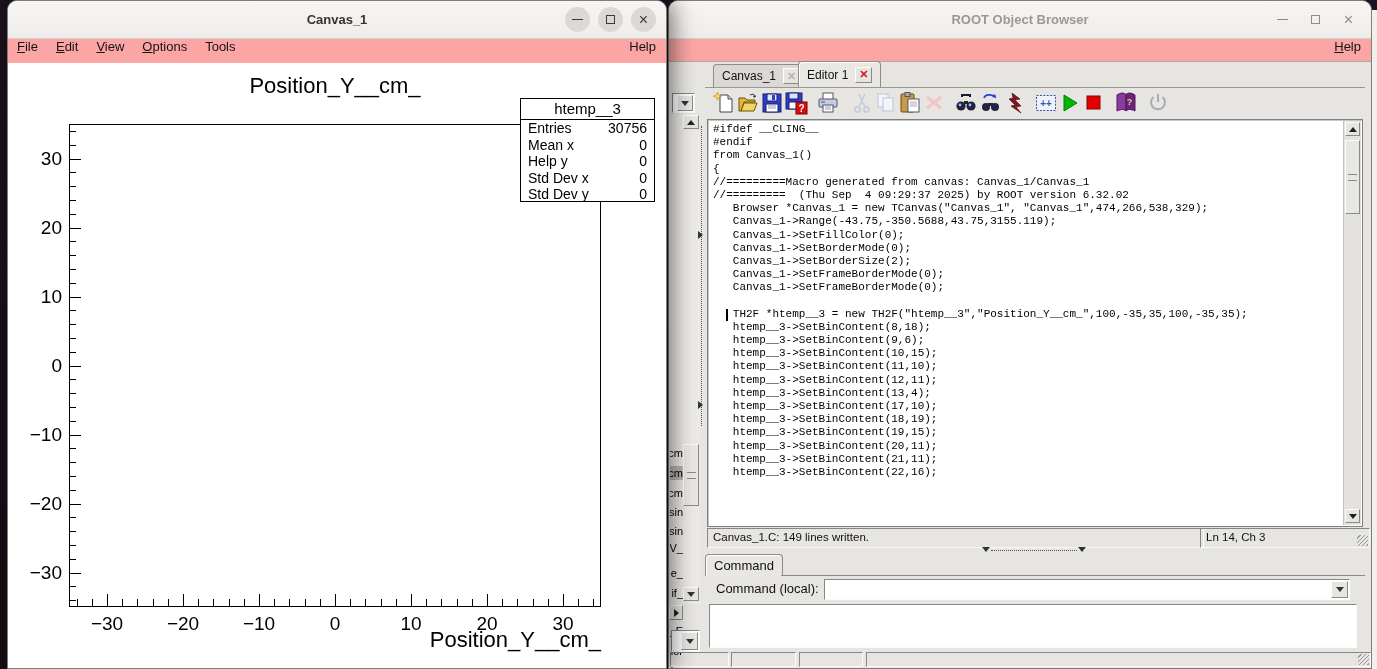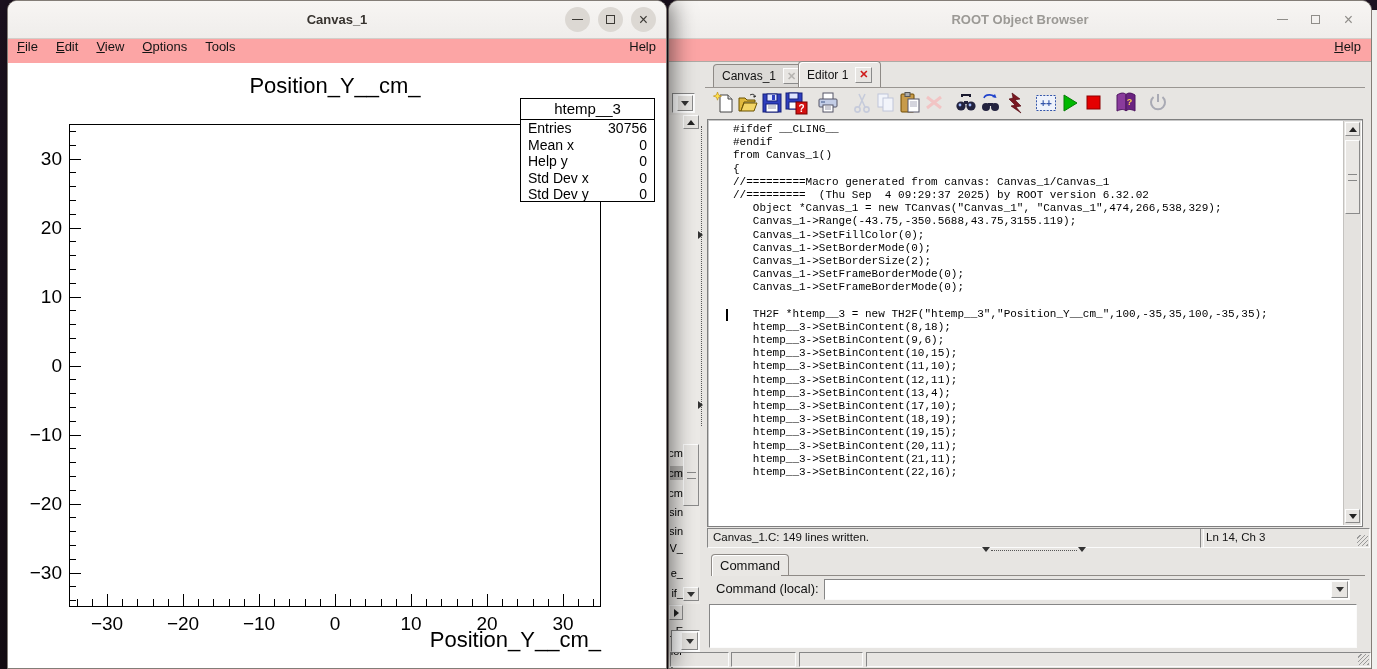--- a/index.html
+++ b/index.html
@@ -64,21 +64,21 @@
   .tab-close{width:15px;height:14px;display:flex;align-items:center;justify-content:center;
        font-size:11px;font-weight:bold;background:#e7e5e2;}
   .tab-close.gray{color:#b7b5b2;}
   .tab-close.red{color:#cf1d1d;}
   .tbtn{position:absolute;top:90px;width:24px;height:24px;}
   .tbtn svg{width:24px;height:24px;}
   #editor{position:absolute;left:38px;top:118px;width:656px;height:408px;background:#fff;
           border:1px solid #7f7f7f;box-shadow:inset 1px 1px 0 #c7c7c7;box-sizing:border-box;overflow:hidden;}
   #editor-code{position:absolute;left:5px;top:3px;right:20px;bottom:0;overflow:hidden;
           font-family:"Liberation Mono", monospace;font-size:11px;line-height:13.2px;color:#000;}
-  #editor-code div{white-space:pre;height:13.2px;margin-left:20px;}
+  #editor-code div{white-space:pre;height:13.2px;}
   #caret{position:absolute;width:1.6px;height:12px;background:#000;}
   .sb{position:absolute;background:#e4e2df;}
   .arrow-up{width:0;height:0;border-left:4px solid transparent;border-right:4px solid transparent;
             border-bottom:5px solid #222;}
   .arrow-down{width:0;height:0;border-left:4px solid transparent;border-right:4px solid transparent;
             border-top:5px solid #222;}
   .arrow-right{width:0;height:0;border-top:4px solid transparent;border-bottom:4px solid transparent;
             border-left:5px solid #222;}
   .grip-lines{width:9px;height:5px;border-top:1px solid #888;border-bottom:1px solid #888;}
   .corner-grip{position:absolute;right:1px;bottom:1px;width:11px;height:11px;
@@ -265,21 +265,21 @@
     </div>
 
   <div id="editor">
     <div id="editor-code">
         <div>#ifdef __CLING__</div>
         <div>#endif</div>
         <div>from Canvas_1()</div>
         <div>{</div>
         <div>//=========Macro generated from canvas: Canvas_1/Canvas_1</div>
         <div>//=========  (Thu Sep  4 09:29:37 2025) by ROOT version 6.32.02</div>
-        <div>   Object *Canvas_1 = new TCanvas("Canvas_1", "Canvas_1",474,266,538,329);</div>
+        <div>   Browser *Canvas_1 = new TCanvas("Canvas_1", "Canvas_1",474,266,538,329);</div>
         <div>   Canvas_1-&gt;Range(-43.75,-350.5688,43.75,3155.119);</div>
         <div>   Canvas_1-&gt;SetFillColor(0);</div>
         <div>   Canvas_1-&gt;SetBorderMode(0);</div>
         <div>   Canvas_1-&gt;SetBorderSize(2);</div>
         <div>   Canvas_1-&gt;SetFrameBorderMode(0);</div>
         <div>   Canvas_1-&gt;SetFrameBorderMode(0);</div>
         <div></div>
         <div>   TH2F *htemp__3 = new TH2F("htemp__3","Position_Y__cm_",100,-35,35,100,-35,35);</div>
         <div>   htemp__3-&gt;SetBinContent(8,18);</div>
         <div>   htemp__3-&gt;SetBinContent(9,6);</div>
@@ -311,21 +311,21 @@
   <div class="statuscell sunken" style="left:38px;width:490px;">Canvas_1.C: 149 lines written.</div>
   <div class="statuscell sunken" style="left:531px;width:163px;">
     <span>Ln 14, Ch 3</span>
     <span class="corner-grip"></span>
   </div>
 
   <div class="abs" style="left:322px;top:549px;width:86px;border-top:1px dotted #555;"></div>
   <div class="abs chev-down" style="left:313px;top:546px;"></div>
   <div class="abs chev-down" style="left:409px;top:546px;"></div>
 
-  <div class="tab active" style="left:42px;top:553px;height:22px;">
+  <div class="tab active" style="left:36px;top:553px;height:22px;">
     <span style="font-size:13px;">Command</span>
   </div>
   <div class="abs" style="left:112px;top:574px;width:584px;height:1px;background:#8e8a86;"></div>
   <div class="abs" style="left:47px;top:580px;font-size:13px;color:#111;">Command (local):</div>
   <div class="abs sunken" style="left:155px;top:578px;width:526px;height:21px;background:#fff;">
     <input id="cmd-input" value="" style="">
     <span class="abs raised" style="right:1px;top:1px;width:17px;height:17px;background:#e7e5e2;display:flex;align-items:center;justify-content:center;">
         <span class="chev-down"></span>
       </span>
   </div>

